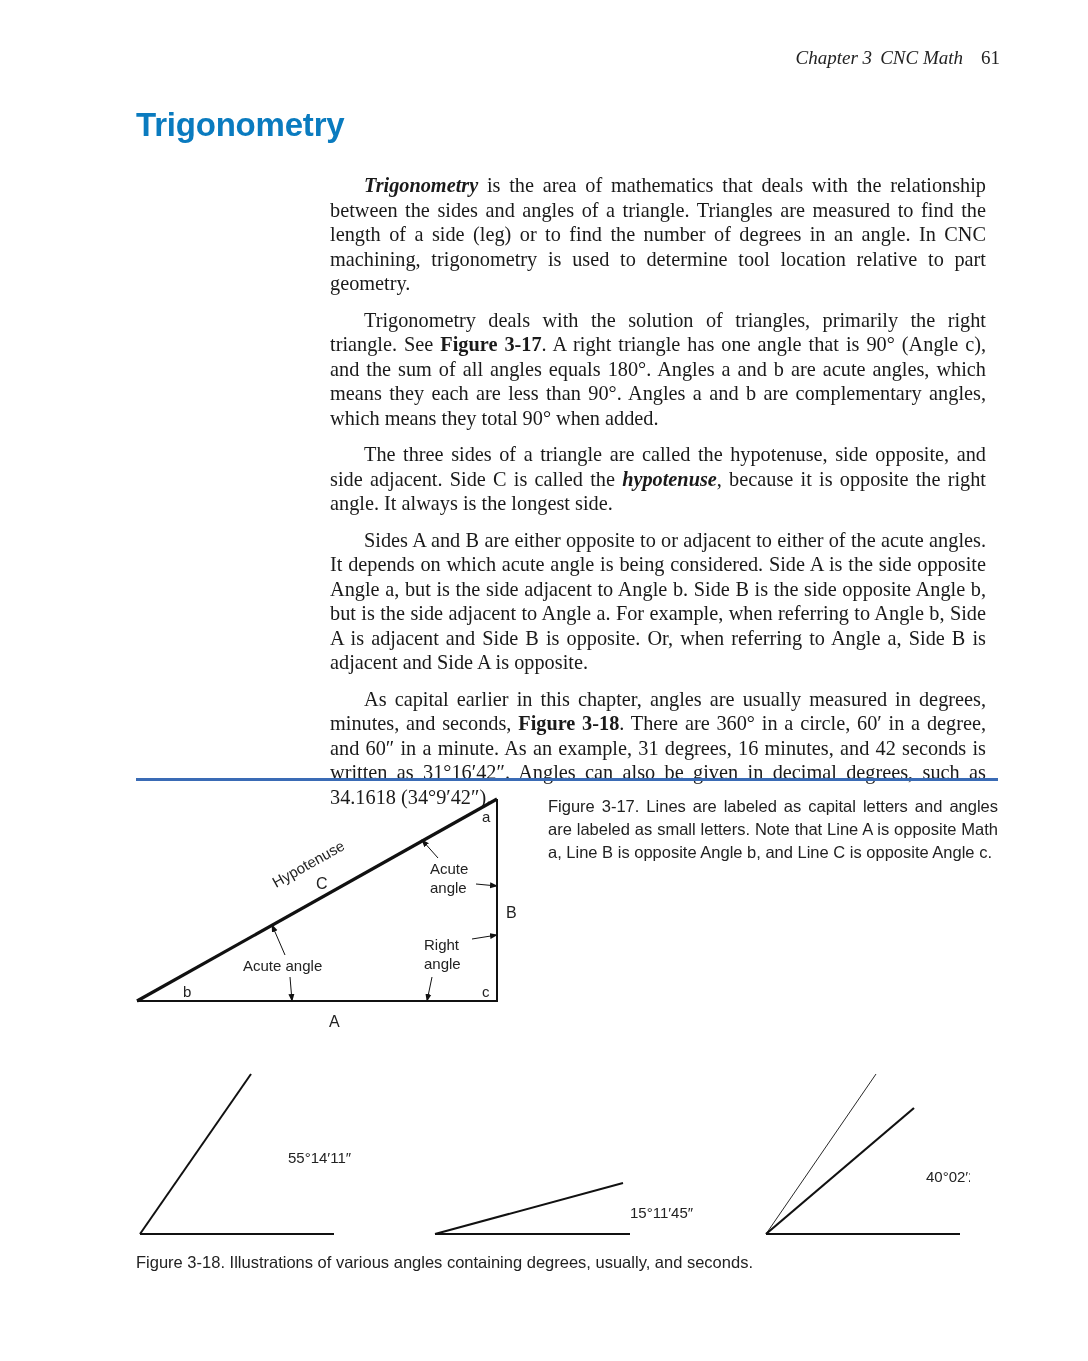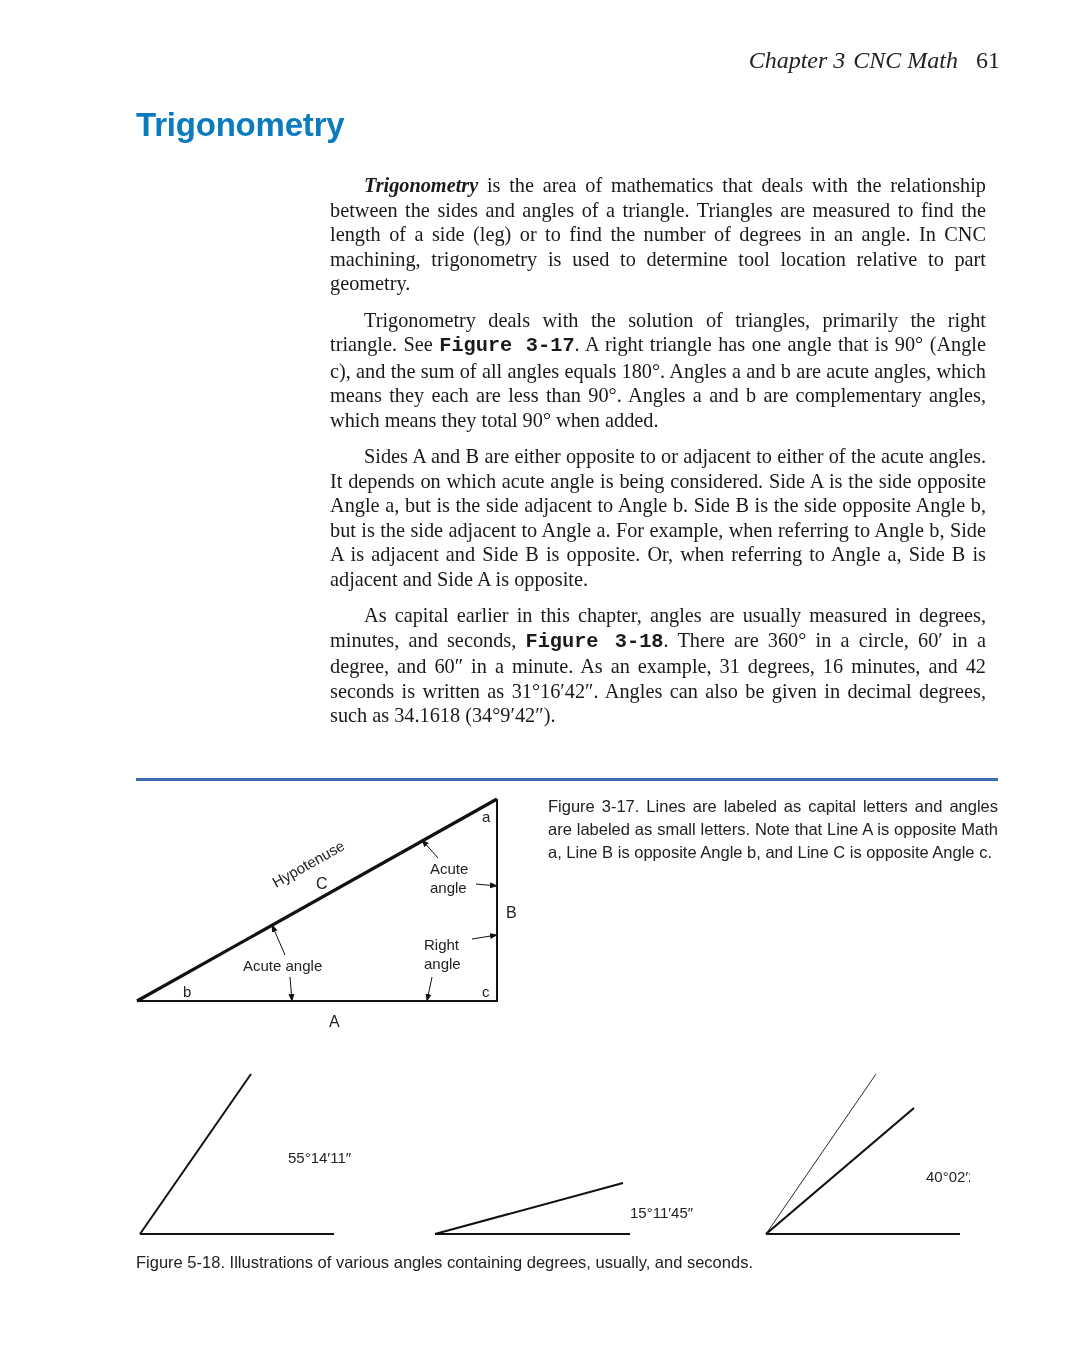--- a/index.html
+++ b/index.html
@@ -1,36 +1,36 @@
 <!DOCTYPE html>
 <html><head>
 <meta charset="utf-8">
 <style>
   html, body { margin: 0; padding: 0; background: #ffffff; }
   body { width: 1088px; height: 1361px; position: relative; overflow: hidden; color: #1a1a1a; }
   .running-head {
     position: absolute; top: 47px; right: 88px;
-    font-family: "Liberation Serif", serif; font-size: 24px; color: #222;
+    font-family: "Liberation Serif", serif; font-size: 19px; color: #222;
   }
   .running-head .chap { font-style: italic; }
   .running-head .chap span { margin-left: 8px; }
   .running-head .page { margin-left: 18px; }
   .section-title {
     position: absolute; left: 136px; top: 106px; margin: 0;
     font-family: "Liberation Sans", sans-serif; font-weight: bold;
     font-size: 33px; color: #0a7bbf; letter-spacing: -0.2px;
   }
   .body-text {
     position: absolute; left: 318px; top: 161px; width: 680px;
     font-family: "Liberation Serif", serif; font-size: 20.3px; line-height: 24.5px;
     text-align: justify; color: #1a1a1a;
   }
   .body-text p { margin: 12px; text-indent: 34px; }
   .body-text em { font-style: italic; font-weight: bold; }
-  .body-text b { font-weight: bold; font-family: Liberation Mono, monospace; }
+  .body-text b { font-weight: bold; }
   .rule {
     position: absolute; left: 136px; top: 778px; width: 862px; height: 3px;
     background: #3a6bb5;
   }
   .fig17 { position: absolute; left: 130px; top: 790px; }
   .fig17 text, .fig18 text { font-family: "Liberation Sans", sans-serif; fill: #222; }
   .caption17 {
     position: absolute; left: 548px; top: 795px; width: 450px;
     font-family: "Liberation Sans", sans-serif; font-size: 16.5px; line-height: 23px;
     text-align: justify; color: #222;
@@ -47,20 +47,21 @@
 
 <header class="running-head">
   <span class="chap"><span style="margin-left:0">Chapter 3</span><span>CNC Math</span></span><span class="page">61</span>
 </header>
 
 <h1 class="section-title">Trigonometry</h1>
 
 <div class="body-text">
   <p><em>Trigonometry</em><span> is the area of mathematics that deals with the relationship between the sides and angles of a triangle. Triangles are measured to find the length of a side (leg) or to find the number of degrees in an angle. In CNC machining, trigonometry is used to determine tool location relative to part geometry.</span></p>
   <p><span>Trigonometry deals with the solution of triangles, primarily the right triangle. See </span><b>Figure 3-17</b><span>. A right triangle has one angle that is 90° (Angle c), and the sum of all angles equals 180°. Angles a and b are acute angles, which means they each are less than 90°. Angles a and b are complementary angles, which means they total 90° when added.</span></p>
+  <p><span>The three sides of a triangle are called the hypotenuse, side opposite, and side adjacent. Side C is called the </span><em>hypotenuse</em><span>, because it is opposite the right angle. It always is the longest side.</span></p>
   <p><span>Sides A and B are either opposite to or adjacent to either of the acute angles. It depends on which acute angle is being considered. Side A is the side opposite Angle a, but is the side adjacent to Angle b. Side B is the side opposite Angle b, but is the side adjacent to Angle a. For example, when referring to Angle b, Side A is adjacent and Side B is opposite. Or, when referring to Angle a, Side B is adjacent and Side A is opposite.</span></p>
   <p><span>As capital earlier in this chapter, angles are usually measured in degrees, minutes, and seconds, </span><b>Figure 3-18</b><span>. There are 360° in a circle, 60′ in a degree, and 60″ in a minute. As an example, 31 degrees, 16 minutes, and 42 seconds is written as 31°16′42″. Angles can also be given in decimal degrees, such as 34.1618 (34°9′42″).</span></p>
 </div>
 
 <div class="rule"></div>
 
 <svg class="fig17" width="410" height="250" viewBox="0 0 410 250">
   <defs>
     <marker id="arr" markerWidth="8" markerHeight="8" refX="7" refY="4" orient="auto" markerUnits="userSpaceOnUse">
       <path d="M0,1 L8,4 L0,7 Z" fill="#111"></path>
@@ -111,13 +112,13 @@
   </g>
 
   <g>
     <line x1="636" y1="169" x2="830" y2="169" stroke="#111" stroke-width="2"></line>
     <line x1="636" y1="169" x2="784" y2="43" stroke="#111" stroke-width="2.2"></line>
     <line x1="636" y1="169" x2="746" y2="9" stroke="#111" stroke-width="0.9"></line>
     <text x="796" y="117" font-size="15">40°02′26′</text>
   </g>
 </svg>
 
-<div class="caption18"><span class="caption-label">Figure 5-18.</span><span> Illustrations of various angles containing degrees, usually, and seconds.</span></div>
+<div class="caption18"><span class="caption-label">Figure 3-18.</span><span> Illustrations of various angles containing degrees, usually, and seconds.</span></div>
 
 </body></html>

